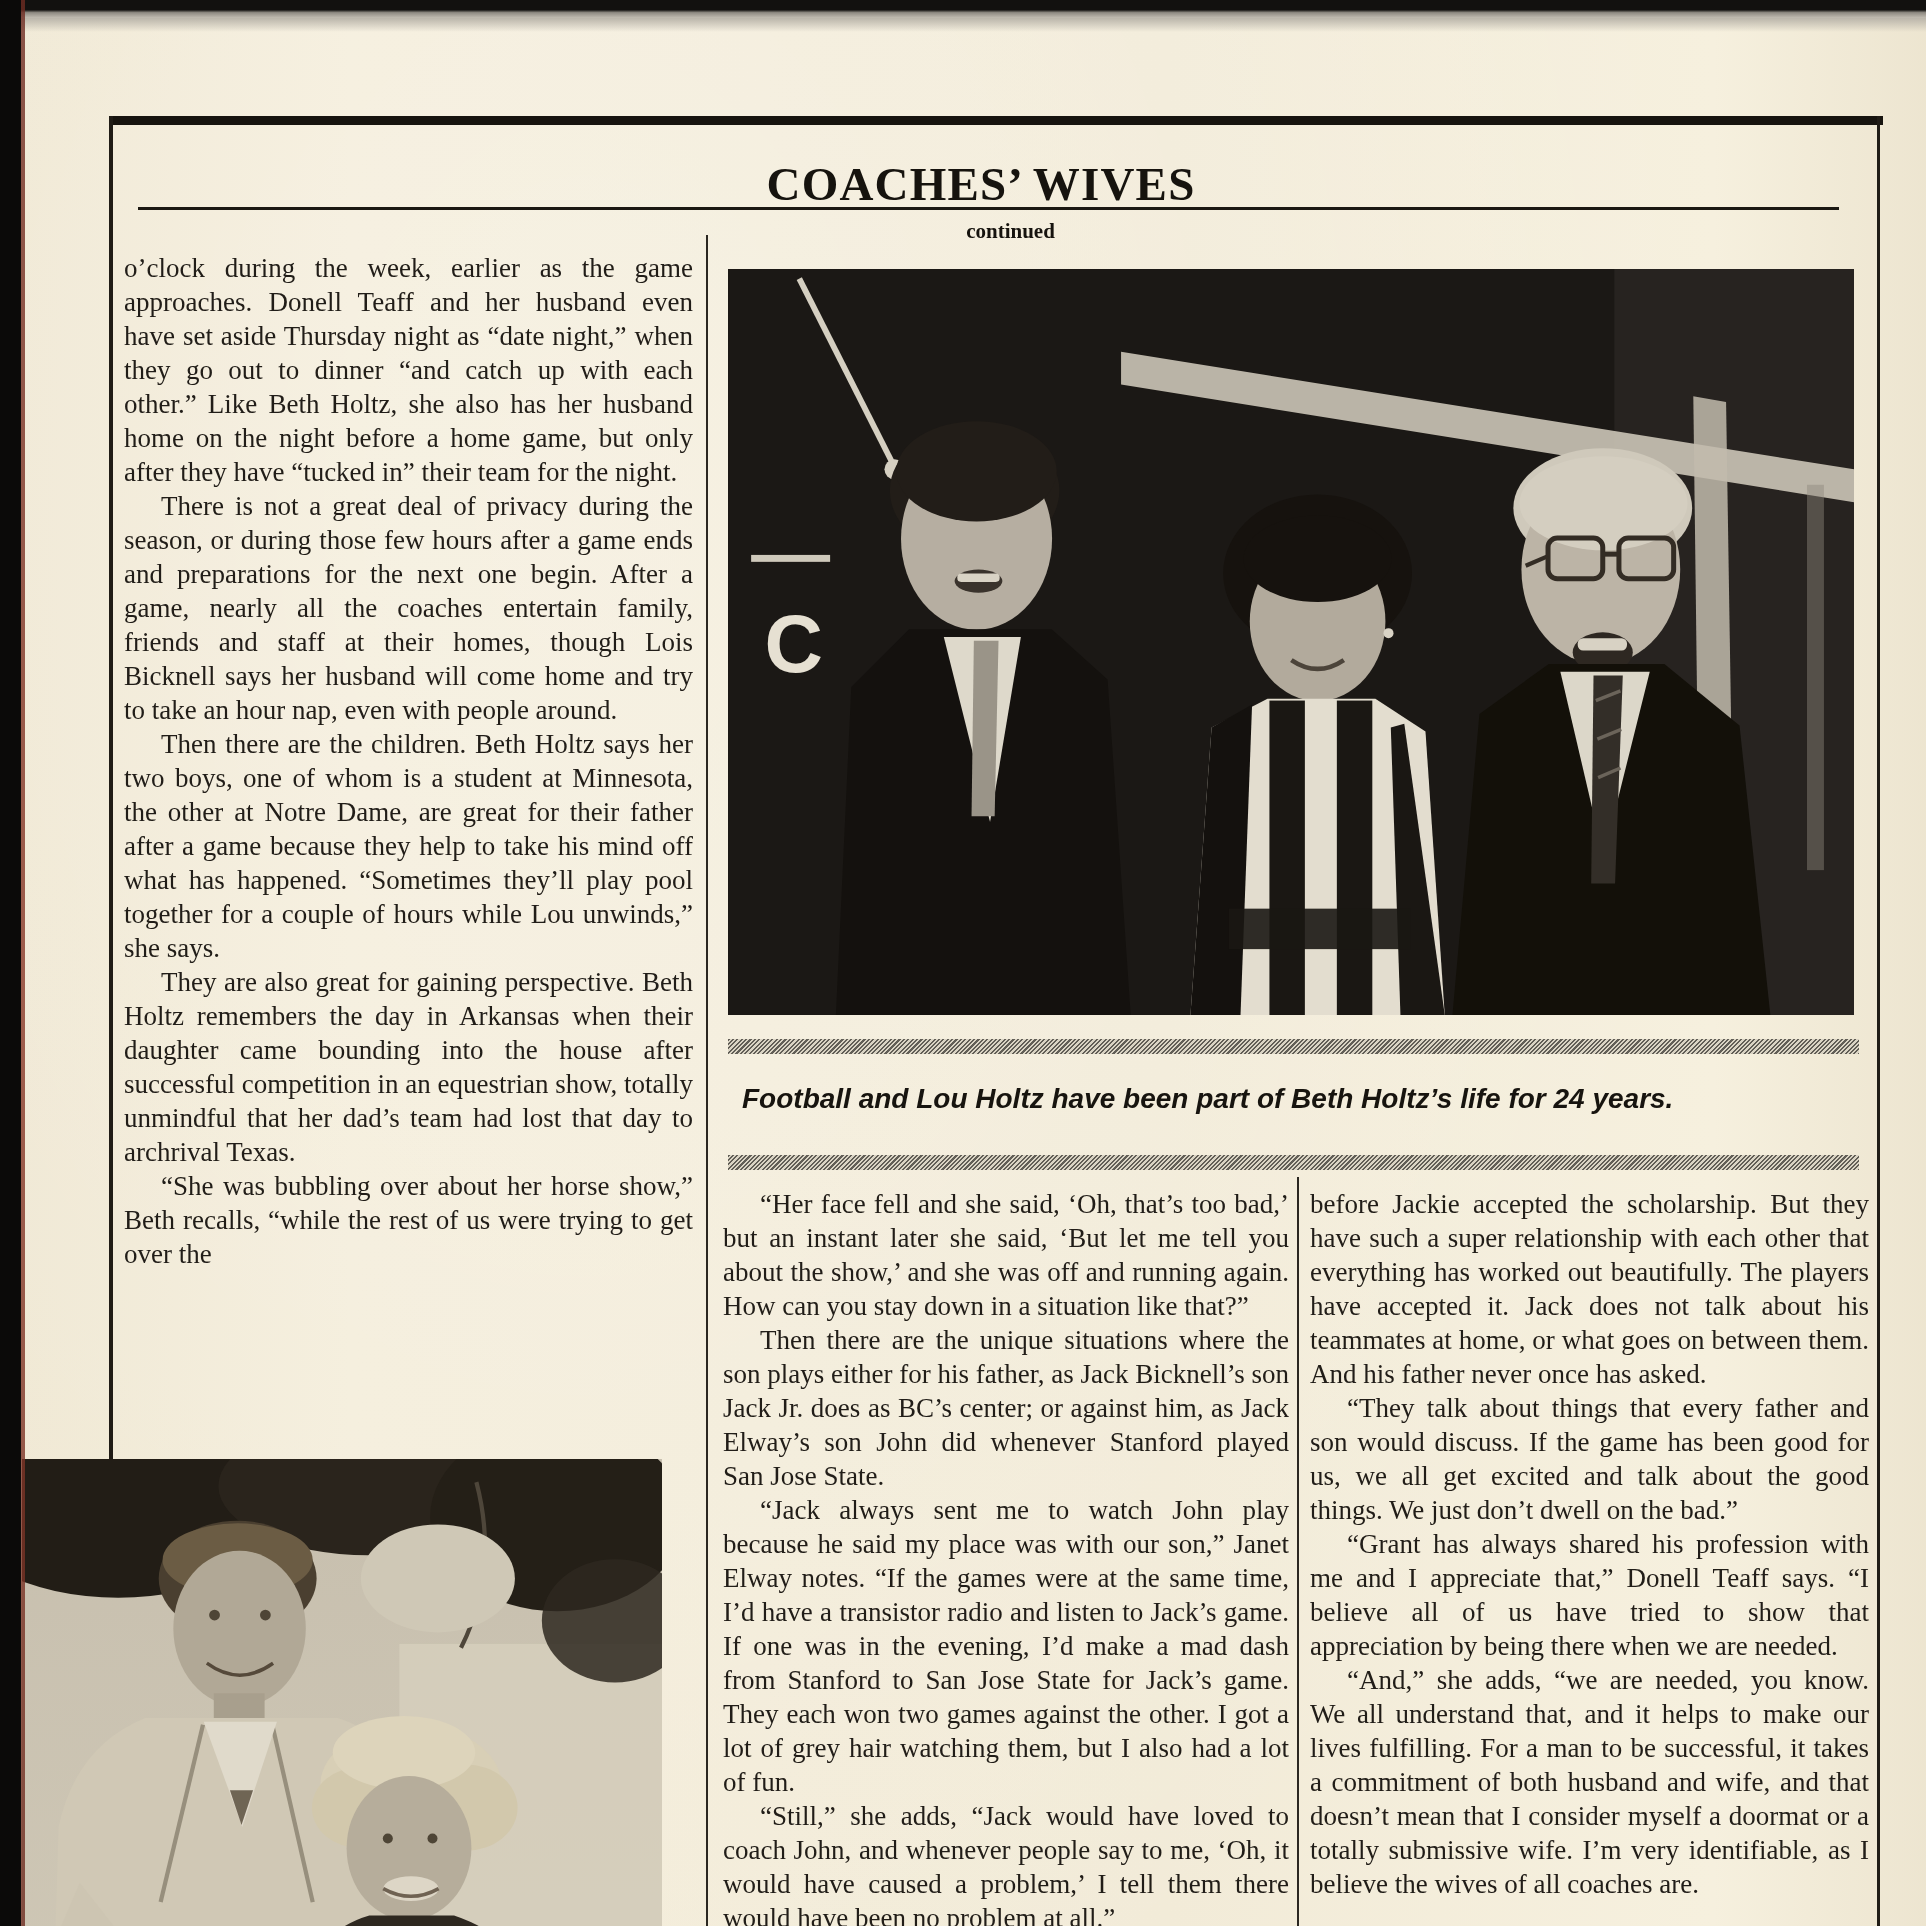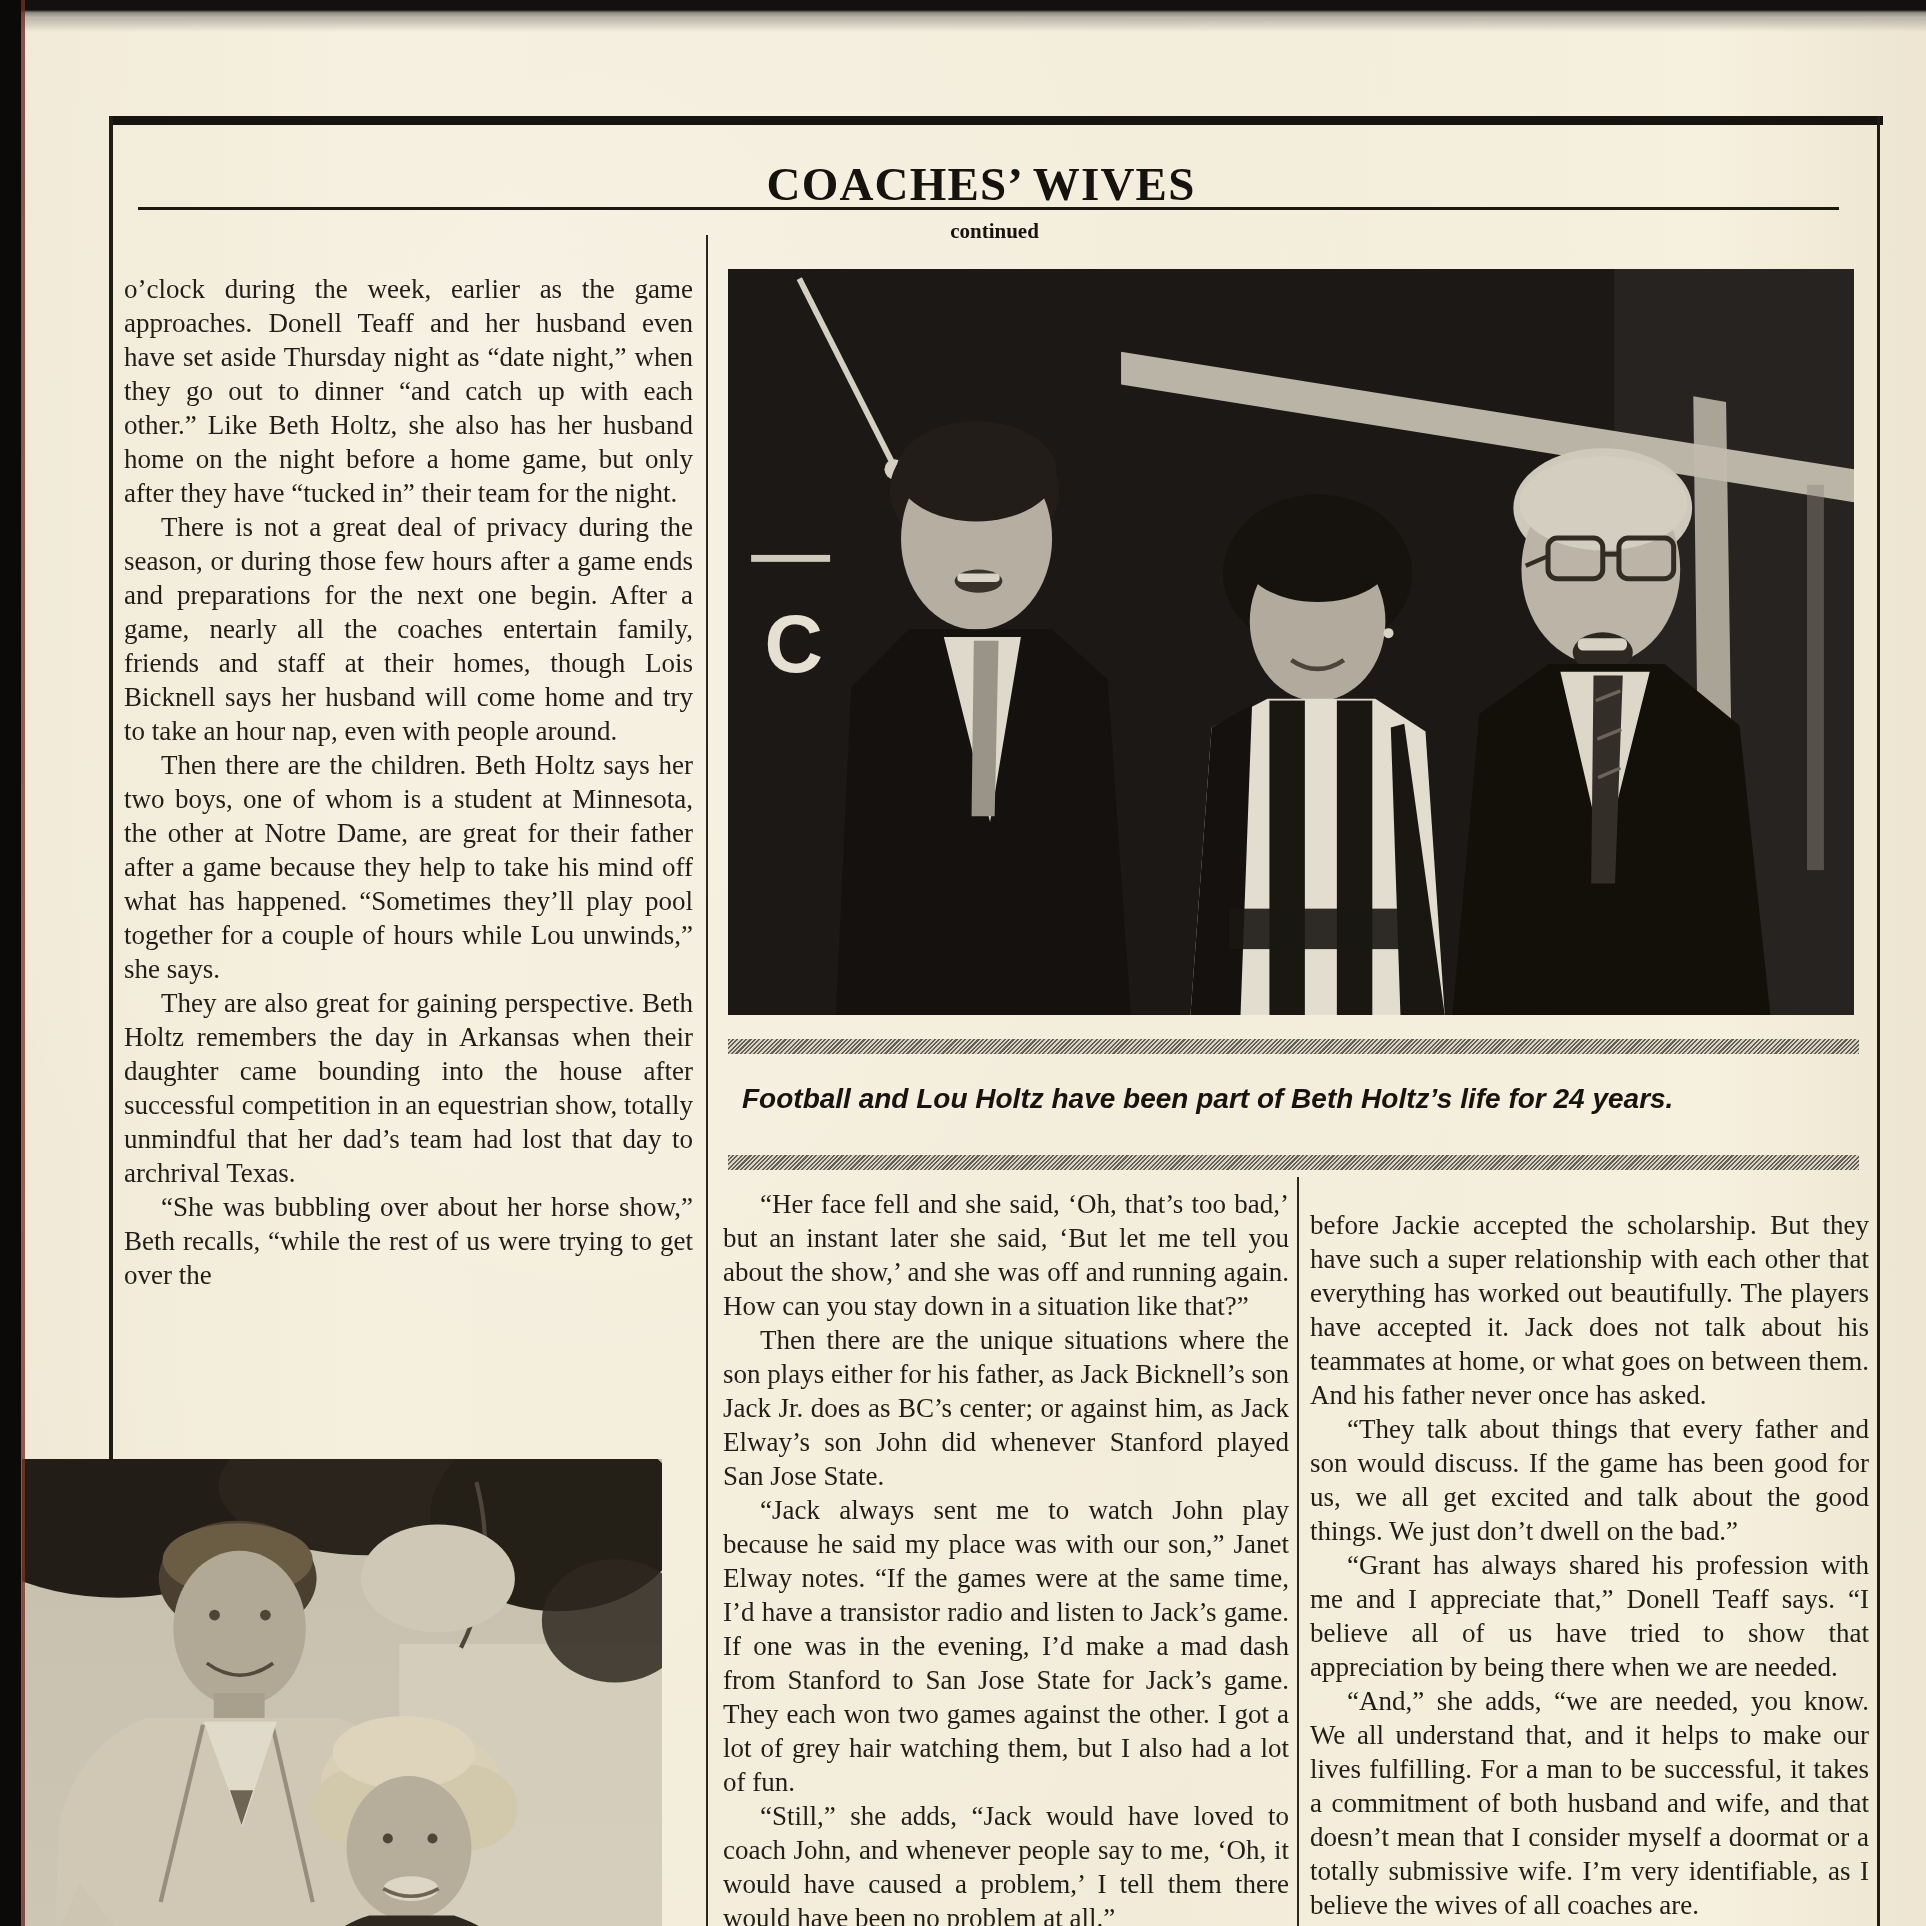--- a/index.html
+++ b/index.html
@@ -24,29 +24,29 @@
   .frame-left { position:absolute; left:109px; top:116px; width:3.5px; height:2311px; background:#201c16; z-index:2;}
   .frame-right { position:absolute; left:1877px; top:116px; width:3.1px; height:2311px; background:#201c16; z-index:2;}
   .col-divider { position:absolute; width:2.3px; background:#2b2721; z-index:2;}
   #divider-1 { left:706px; top:235px; height:2180px; }
   #divider-2 { left:1297px; top:1177px; height:1238px; }
   
   .title { position:absolute; left:109px; top:157px; width:1744px; text-align:center;
     font-size:47px; font-weight:bold; letter-spacing:1.2px; color:#16130e; z-index:3;}
   .header-rule { position:absolute; left:138px; top:207px; width:1701px; height:3.1px; background:#1b1812; z-index:3;}
   .continued { position:absolute; left:109px; top:219px; width:1771px; text-align:center;
-    font-size:21px; font-weight:bold; color:#16130e; z-index:3;}
+    font-size:21px; font-weight:bold; color:#16130e; z-index:3;padding-left:16px;}
   
   .col { position:absolute; text-align:justify; font-size:27px; line-height:34px;
     color:#211d18; z-index:3;}
   #col-left  { left:124px;  top:251px;  width:569px; height:1194px; }
   #col-mid   { left:723px; top:1187px; width:566px; height:1229px; }
   #col-right { left:1310px; top:1187px; width:559px; height:1229px; }
   .col p { margin:0; text-indent:37px; }
-  .col p.cont { text-indent:0;margin-top:21px; }
+  .col p.cont { text-indent:0; }
   
   .photo { position:absolute; z-index:4; }
   #photo-top { left:728px; top:269px; width:1126px; height:746px; }
   #photo-bottom { left:22.3px; top:1459px; width:640px; height:813px; }
   .photo svg { display:block; width:100%; height:100%; }
   
   .bar { position:absolute; height:14.6px; z-index:3;
     background:repeating-linear-gradient(135deg, #55524b 0 1.5px, #d8d2c2 1.5px 3.1px);
     opacity:.92; }
   #bar-top-1 { left:728px; top:1039px; width:1131px; }

